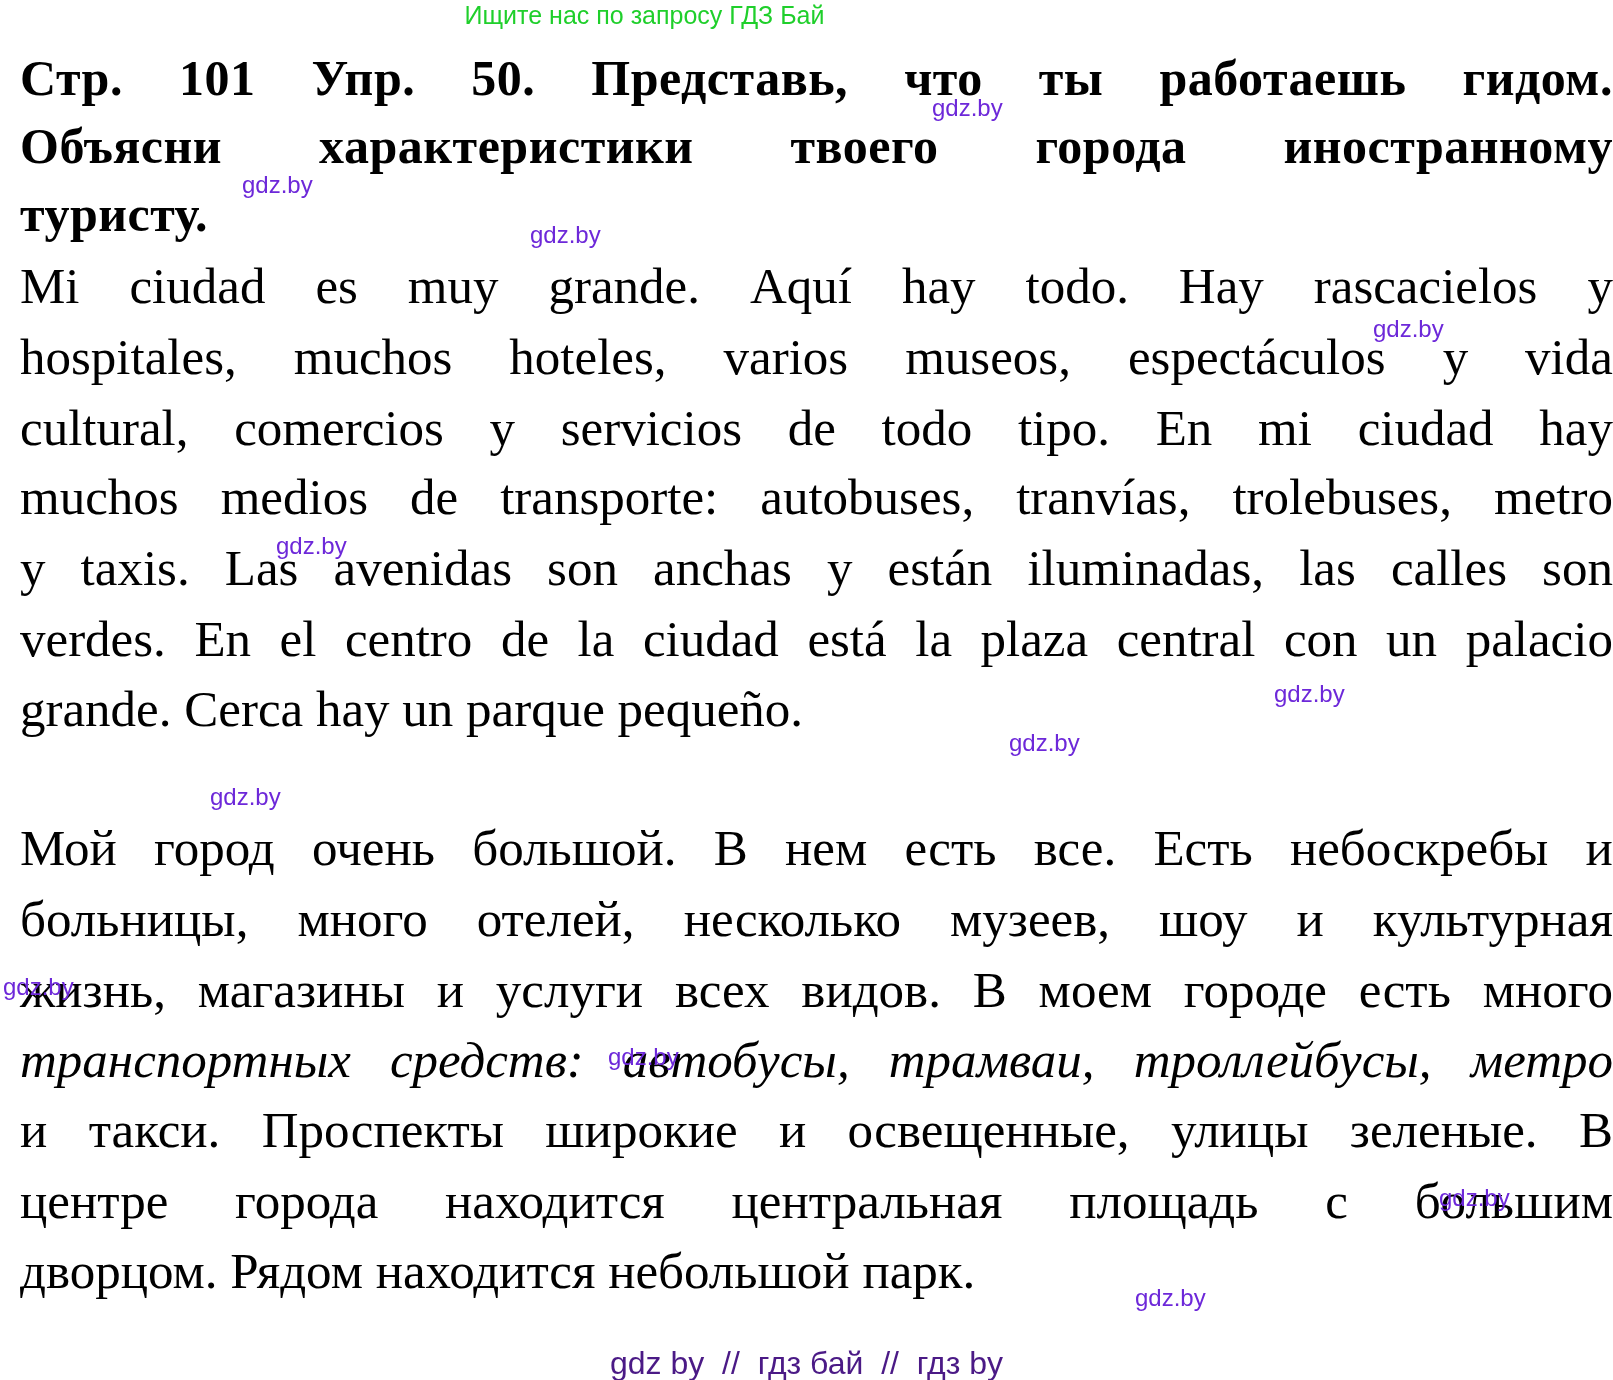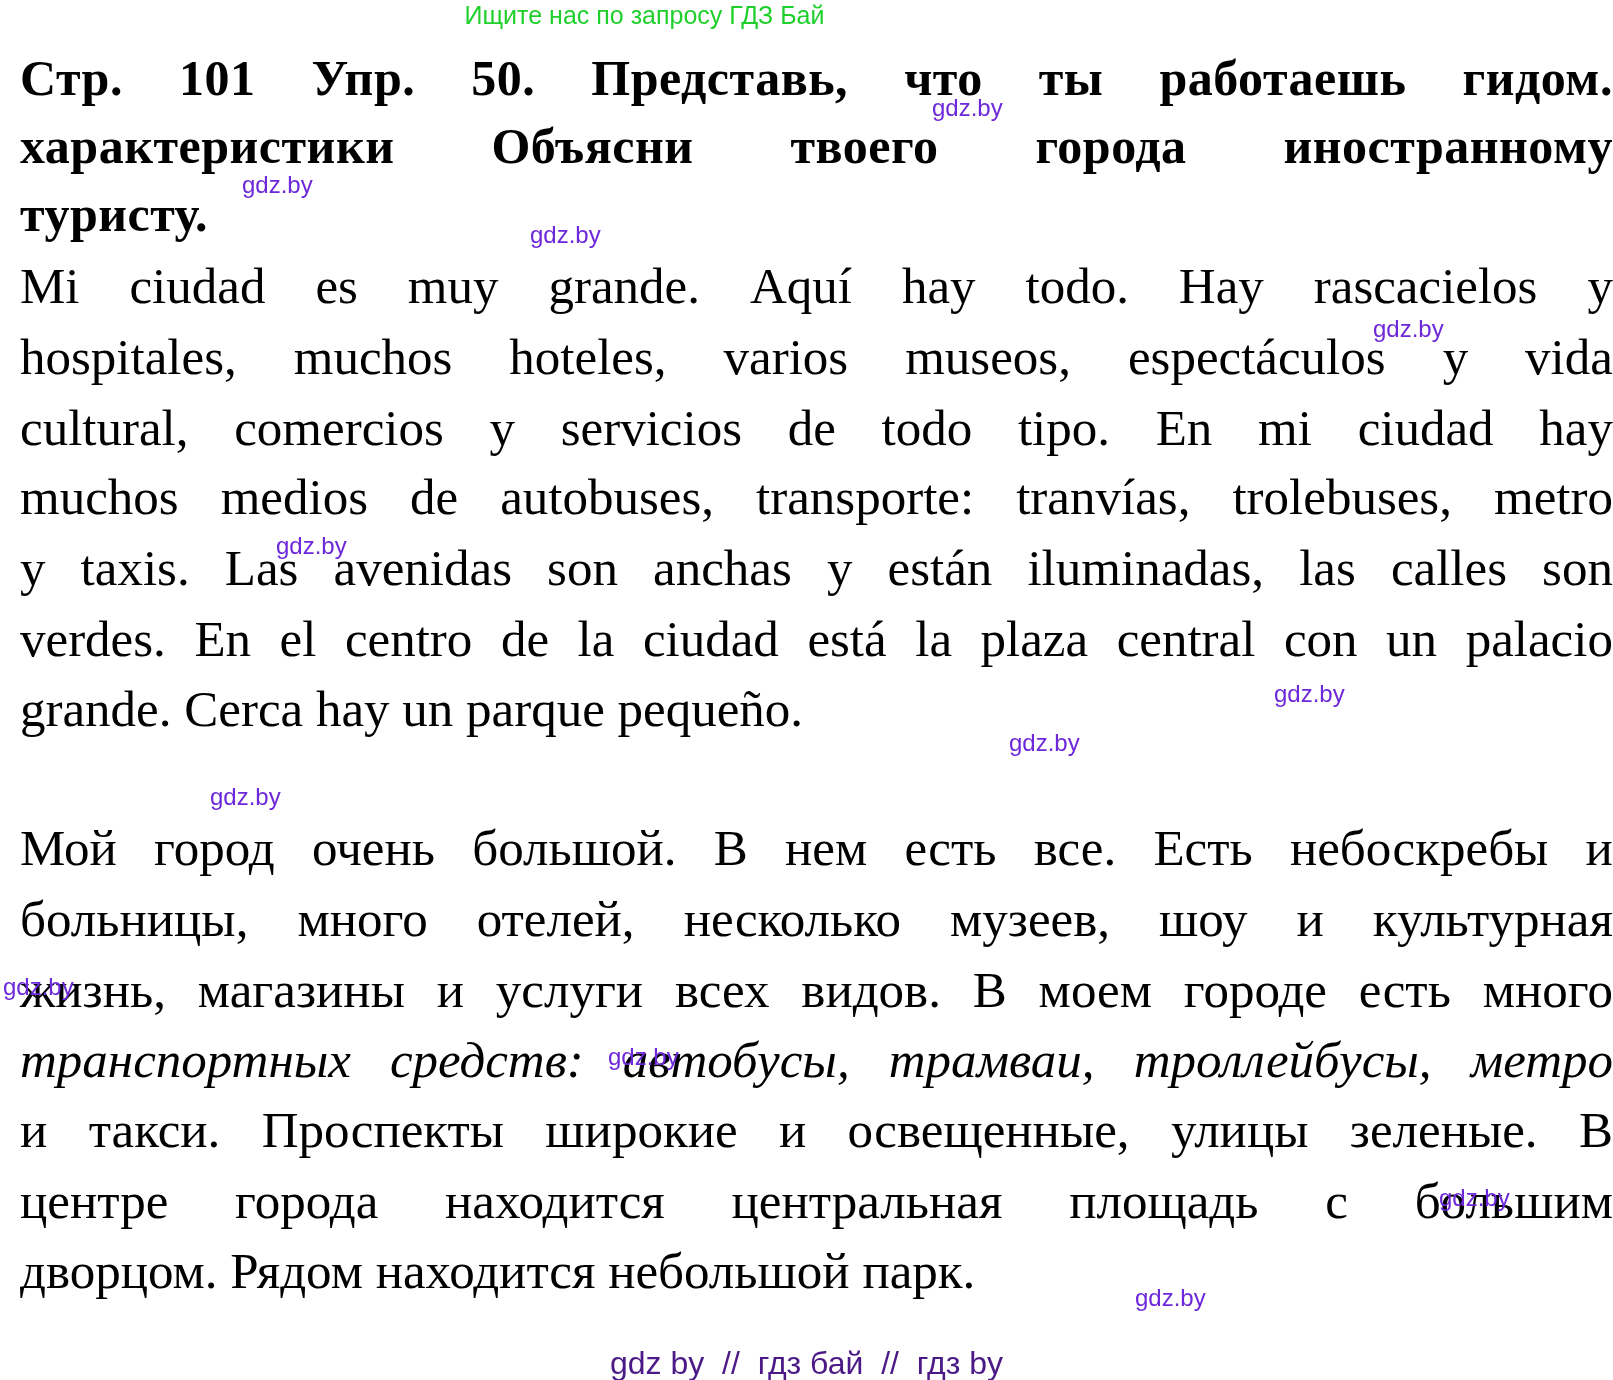--- a/index.html
+++ b/index.html
@@ -83,22 +83,22 @@
       <span>101</span>
       <span>Упр.</span>
       <span>50.</span>
       <span>Представь,</span>
       <span>что</span>
       <span>ты</span>
       <span>работаешь</span>
       <span>гидом.</span>
     </div>
   <div class="line title-line" style="top: 118px; display: flex; justify-content: space-between;">
+      <span>Объясни</span>
       <span>характеристики</span>
-      <span>Объясни</span>
       <span>твоего</span>
       <span>города</span>
       <span>иностранному</span>
     </div>
   <div class="line title-line last-line" style="top:186px;">туристу.</div>
 </div>
 
 <div class="paragraph">
   <div class="line body-line" style="top: 258px; display: flex; justify-content: space-between;">
       <span>Mi</span>
@@ -133,22 +133,22 @@
       <span>tipo.</span>
       <span>En</span>
       <span>mi</span>
       <span>ciudad</span>
       <span>hay</span>
     </div>
   <div class="line body-line" style="top: 469px; display: flex; justify-content: space-between;">
       <span>muchos</span>
       <span>medios</span>
       <span>de</span>
+      <span>transporte:</span>
       <span>autobuses,</span>
-      <span>transporte:</span>
       <span>tranvías,</span>
       <span>trolebuses,</span>
       <span>metro</span>
     </div>
   <div class="line body-line" style="top: 540px; display: flex; justify-content: space-between;">
       <span>y</span>
       <span>taxis.</span>
       <span>Las</span>
       <span>avenidas</span>
       <span>son</span>

